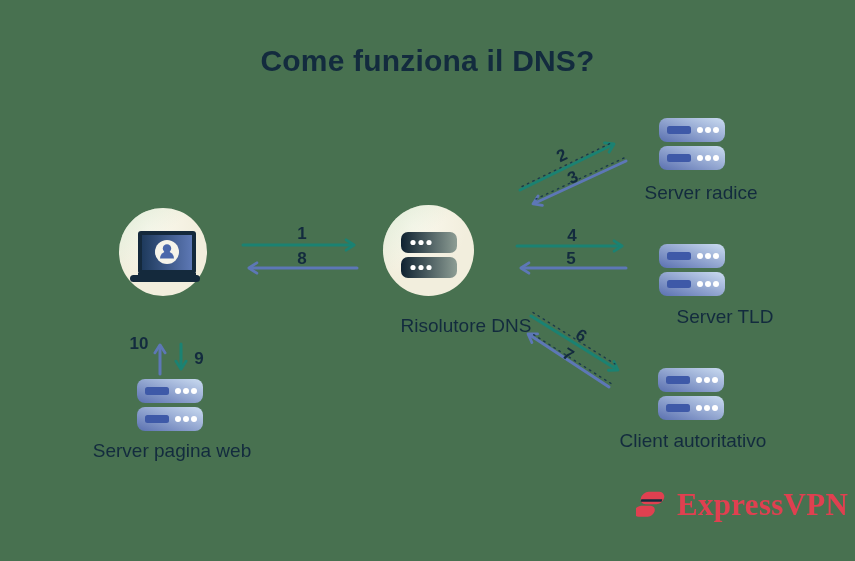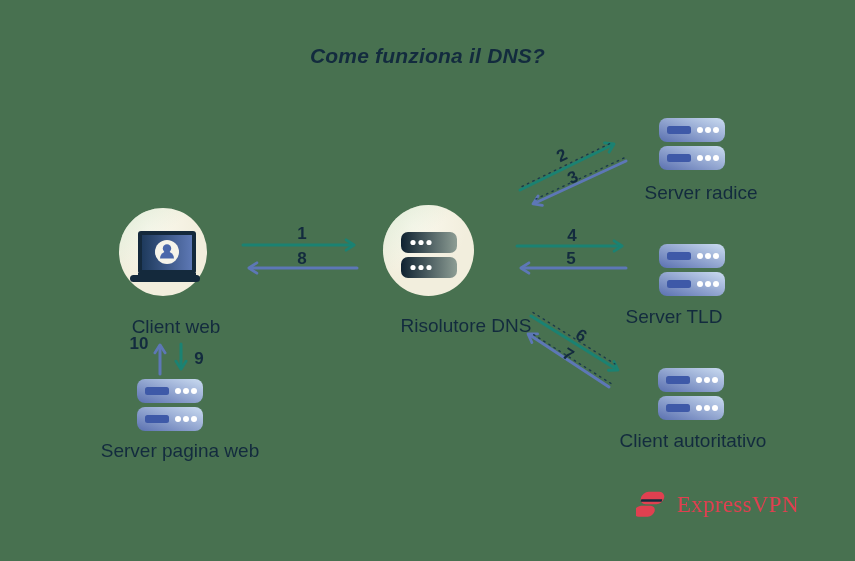--- a/index.html
+++ b/index.html
@@ -3,36 +3,36 @@
 <meta charset="utf-8">
 <style>
   :root{
     --background:#487150; --navy:#132b3e; --teal:#1b8272; --blue:#5d77b6;
     --cream:#f2eedd; --red:#e04050;
   }
   html,body{margin:0;padding:0;}
   .canvas{position:relative;width:855px;height:561px;background:var(--background);
     overflow:hidden;font-family:"Liberation Sans",sans-serif;}
   .title{position:absolute;left:0;right:0;top:44px;text-align:center;
-    font-size:21px;font-weight:600;color:var(--navy);letter-spacing:.2px;font-style:italic;}
+    font-size:30px;font-weight:600;color:var(--navy);letter-spacing:.2px;}
   .circle{position:absolute;border-radius:50%;
     background:radial-gradient(circle at 32% 22%, #fbf9ee 0%, var(--cream) 58%);}
   .circle::before{content:"";position:absolute;inset:0;border-radius:50%;
     background:linear-gradient(135deg, rgba(219,235,214,.85) 0%, rgba(255,255,255,0) 42%);}
   .icon-abs{position:absolute;}
   .nlabel{position:absolute;transform:translateX(-50%);text-align:center;
     color:var(--navy);font-size:19px;font-weight:500;line-height:1.18;white-space:nowrap;}
   .nlabel.wrap{white-space:normal;width:150px;}
   .num{position:absolute;transform:translate(-50%,-50%);color:var(--navy);
     font-size:17px;font-weight:600;}
   .num.r-up{transform:translate(-50%,-50%) rotate(-26deg);}
   .num.r-dn{transform:translate(-50%,-50%) rotate(32deg);}
   .overlay{position:absolute;left:0;top:0;}
   .brand{position:absolute;left:636px;top:487px;display:flex;align-items:center;gap:10px;}
-  .brand-text{font-family:"Liberation Serif",serif;font-weight:400;font-size:23px;
+  .brand-text{font-family:"Liberation Serif",serif;font-weight:700;font-size:31px;
     color:var(--red);letter-spacing:.3px;text-align:center;}
 </style>
 </head>
 <body>
 
 <div class="canvas">
 
   <svg width="0" height="0" style="position:absolute" aria-hidden="true">
     <defs>
       <linearGradient id="gB" x1="0" y1="1" x2="1" y2="0">
@@ -114,47 +114,46 @@
       <line x1="624" y1="158" x2="536" y2="199"></line>
       <line x1="533" y1="312.5" x2="615" y2="364"></line>
       <line x1="611" y1="383.5" x2="531" y2="333"></line>
     </g>
   </svg>
 
   <div class="circle" style="left:119px;top:208px;width:88px;height:88px;"></div>
   <svg class="icon-abs" style="left:130px;top:231px;" width="72" height="52">
       <use href="#laptop" width="72" height="52"></use>
     </svg>
-  <div class="nlabel" style="left:176px;top:316px;">Client web</div>
 
   <div class="circle" style="left:383px;top:205px;width:91px;height:91px;"></div>
   <svg class="icon-abs" style="left:401px;top:232px;" width="56" height="48">
       <use href="#srv-dark" width="56" height="48"></use>
     </svg>
   <div class="nlabel" style="left:430px;top:315px;margin-left:36px;">Risolutore DNS</div>
 
   <svg class="icon-abs" style="left:658px;top:118px;" width="68" height="54">
       <use href="#srv-blue" width="68" height="54"></use>
     </svg>
   <div class="nlabel" style="left:701px;top:182px;">Server radice</div>
 
   <svg class="icon-abs" style="left:658px;top:244px;" width="68" height="54">
       <use href="#srv-blue" width="68" height="54"></use>
     </svg>
-  <div class="nlabel" style="left:674px;top:306px;">Server TLD</div>
+  <div class="nlabel" style="left:725px;top:306px;">Server TLD</div>
 
   <svg class="icon-abs" style="left:657px;top:368px;" width="68" height="54">
       <use href="#srv-blue" width="68" height="54"></use>
     </svg>
   <div class="nlabel wrap" style="left:693px;top:430px;">Client autoritativo</div>
 
   <svg class="icon-abs" style="left:136px;top:379px;" width="68" height="54">
       <use href="#srv-blue" width="68" height="54"></use>
     </svg>
-  <div class="nlabel" style="left:172px;top:440px;margin-left:8px;">Server pagina web</div>
+  <div class="nlabel" style="left:172px;top:440px;">Server pagina web</div>
 
   <span class="num" style="left:302px;top:234px;">1</span>
   <span class="num r-up" style="left:562px;top:156px;">2</span>
   <span class="num r-up" style="left:573px;top:178px;">3</span>
   <span class="num" style="left:572px;top:236px;">4</span>
   <span class="num" style="left:571px;top:259px;">5</span>
   <span class="num r-dn" style="left:581px;top:336px;">6</span>
   <span class="num r-dn" style="left:568px;top:355px;">7</span>
   <span class="num" style="left:302px;top:259px;">8</span>
   <span class="num" style="left:199px;top:359px;">9</span>

